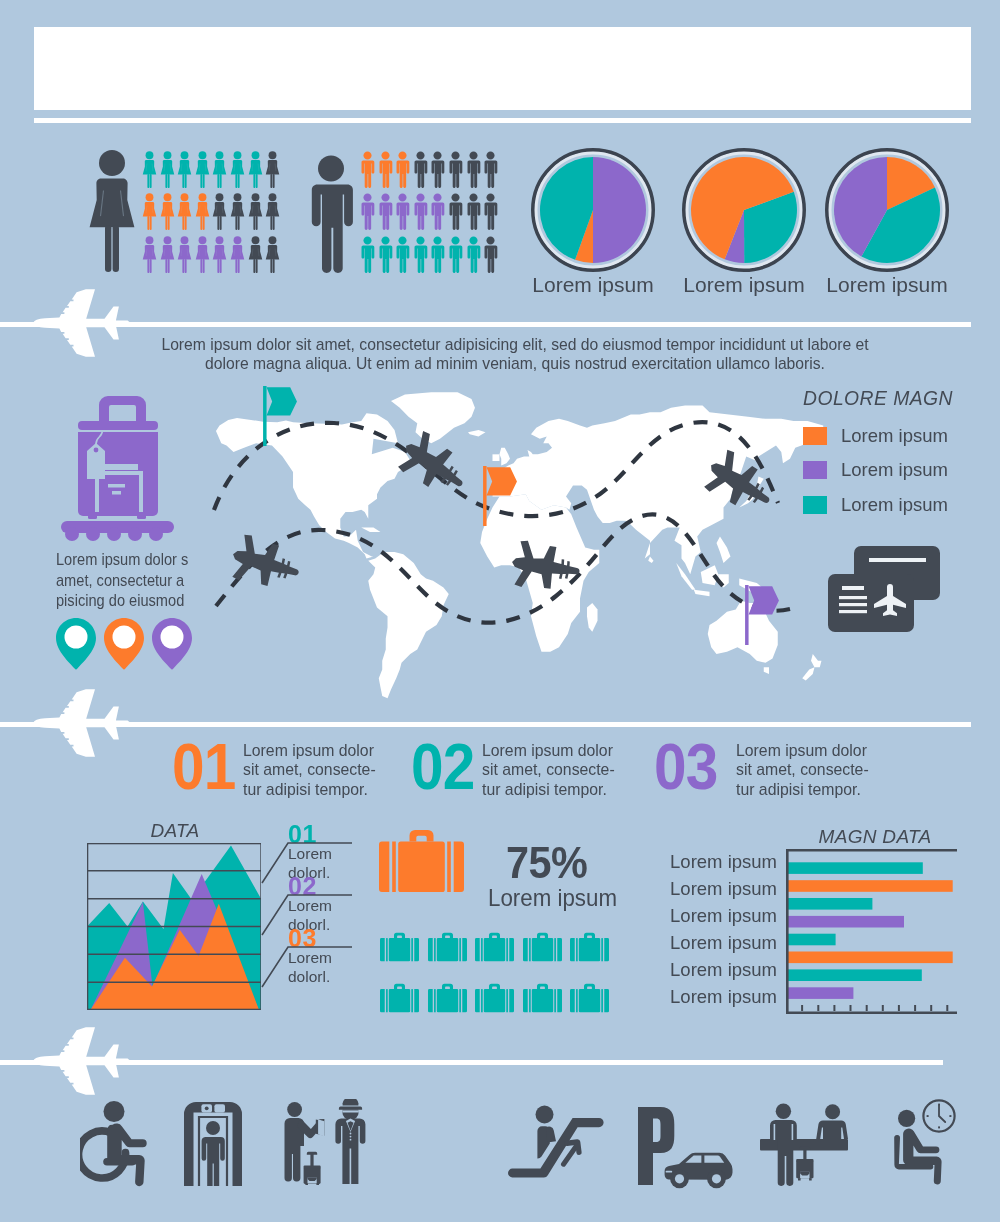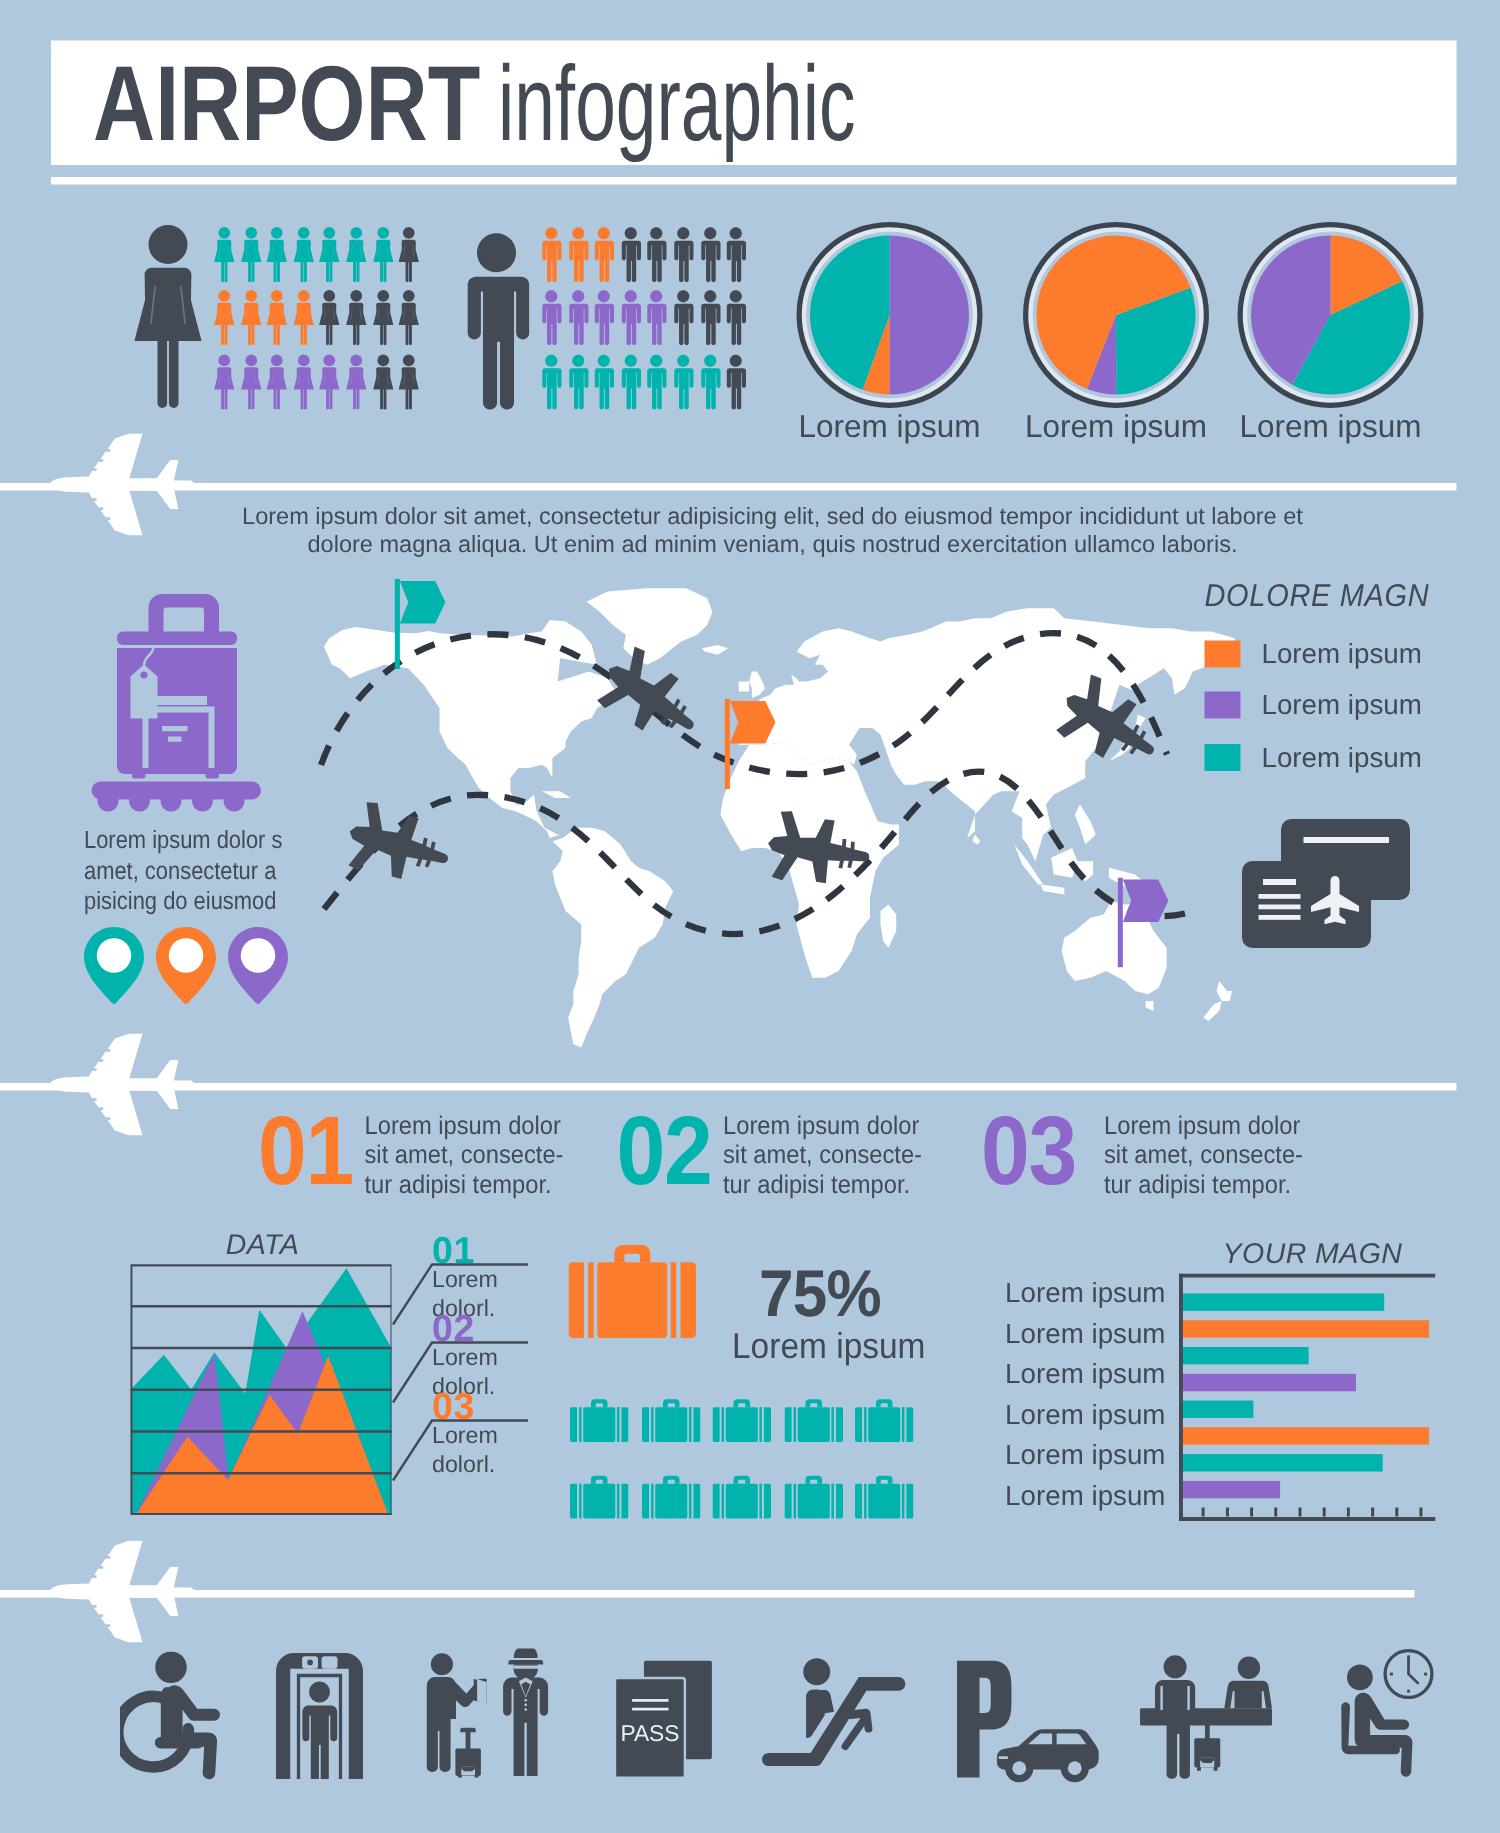--- a/index.html
+++ b/index.html
@@ -57,21 +57,20 @@
   .legend-sw{width:24px;height:18px;display:inline-block;margin-right:14px;flex:none;}
   .legend-lb{font-size:18.5px;color:#434a54;line-height:18px;}
 </style>
 </head>
 <body>
 
 <div id="page">
 
   <div class="abs" id="hdr-box"></div>
   <div class="abs" id="hdr-line"></div>
-  <div class="abs" id="hdr-title"><span class="b">AIRPORT</span><span class="l">infographic</span></div>
 
   <div class="abs" id="people">
       <div class="abs" style="left:88px;top:149px"><svg width="48" height="124" viewBox="0 0 48 124">
           <g fill="#434a54">
             <circle cx="24" cy="14" r="13"></circle>
             <path d="M13.2 29.5h21.6c2.6 0 4.8 2.1 4.8 4.8l-.3 16.8 7.1 27.2H1.6L8.7 51l-.3-16.8c0-2.6 2.2-4.7 4.8-4.7z"></path>
             <rect x="17" y="76" width="6.4" height="47" rx="3.2"></rect>
             <rect x="24.6" y="76" width="6.4" height="47" rx="3.2"></rect>
           </g>
           <path fill="none" stroke="#434a54" stroke-width="0" d=""></path>
@@ -789,21 +788,21 @@
       <div class="abs" style="left:570.4px;top:982px"><svg width="39" height="39" viewBox="0 0 85 85">
           <g fill="#00b3ad">
             <path d="M30.5 15.5 V9.5 a5.5 5.5 0 0 1 5.5-5.5 h13 a5.5 5.5 0 0 1 5.5 5.5 v6 h-6.8 V11.6 a1.8 1.8 0 0 0-1.8-1.8 h-6.8 a1.8 1.8 0 0 0-1.8 1.8 v3.9 Z"></path>
             <path d="M0 18.4 a2.9 2.9 0 0 1 2.9-2.9 H10.3 V66 H2.9 A2.9 2.9 0 0 1 0 63.1 Z"></path>
             <rect x="13.2" y="15.5" width="3.6" height="50.5"></rect>
             <path d="M19.2 18.1 a2.6 2.6 0 0 1 2.6-2.6 h41.4 a2.6 2.6 0 0 1 2.6 2.6 v45.3 a2.6 2.6 0 0 1-2.6 2.6 h-41.4 a2.6 2.6 0 0 1-2.6-2.6 Z"></path>
             <rect x="68.2" y="15.5" width="3.6" height="50.5"></rect>
             <path d="M74.7 15.5 h7.4 a2.9 2.9 0 0 1 2.9 2.9 v44.7 a2.9 2.9 0 0 1-2.9 2.9 h-7.4 Z"></path>
           </g>
         </svg></div>
-      <div class="chart-title" style="left:810px;top:826px;width:130px">YOUR MAGN</div>
+      <div class="chart-title" style="left:810px;top:826px;width:130px">MAGN DATA</div>
       <div class="abs" style="left:786px;top:849px"><svg width="171" height="165" viewBox="0 0 171 165">
           <rect x="0" y="13.3" width="136.8" height="11.6" fill="#00b3ad"></rect>
           <rect x="0" y="31.2" width="166.7" height="11.6" fill="#fd7b2c"></rect>
           <rect x="0" y="49.0" width="86.4" height="11.6" fill="#00b3ad"></rect>
           <rect x="0" y="66.9" width="118.0" height="11.6" fill="#8c68cb"></rect>
           <rect x="0" y="84.7" width="49.6" height="11.6" fill="#00b3ad"></rect>
           <rect x="0" y="102.5" width="166.7" height="11.6" fill="#fd7b2c"></rect>
           <rect x="0" y="120.4" width="135.8" height="11.6" fill="#00b3ad"></rect>
           <rect x="0" y="138.3" width="67.4" height="11.6" fill="#8c68cb"></rect>
           <line x1="0" y1="1.3" x2="171" y2="1.3" stroke="#434a54" stroke-width="2.6"></line>
@@ -879,27 +878,20 @@
             <path d="M58.6 4.3 a8 8 0 0 1 15.8 0 v2.1 H58.6 Z"></path>
             <path d="M56.6 7.6 h19.8 a1.7 1.7 0 0 1 1.7 1.7 v1.4 H54.9 V9.3 a1.7 1.7 0 0 1 1.7-1.7 Z"></path>
             <path d="M57.4 19.4 h18.2 a5.8 5.8 0 0 1 5.8 5.8 V42 a2.8 2.8 0 0 1-5.6 0 V27 h-1.4 v58 h-7.2 V49.5 h-1.6 V85 h-7.2 V27 H57 v15 a2.8 2.8 0 0 1-5.6 0 V25.2 a5.8 5.8 0 0 1 6-5.8 Z"></path>
             <path d="M66.5 19.4 l4.6 2.5 l-4.6 11 l-4.6-11 Z" fill="#b0c8de"></path>
             <path d="M66.5 22.2 l3 1.6 l-3 8 l-3-8 Z"></path>
             <circle cx="66.5" cy="34.5" r=".9" fill="#b0c8de"></circle>
             <circle cx="66.5" cy="37.6" r=".9" fill="#b0c8de"></circle>
             <circle cx="66.5" cy="40.7" r=".9" fill="#b0c8de"></circle>
           </g>
         </svg></div>
-      <div class="abs" style="left:410px;top:1107px"><svg width="66" height="79" viewBox="0 0 66 79">
-          <rect x="19.3" y="0" width="45.3" height="65.9" rx="1.6" fill="#434a54"></rect>
-          <rect x="0" y="11.7" width="46.6" height="66.5" rx="1.6" fill="#434a54" stroke="#b0c8de" stroke-width="1.6"></rect>
-          <rect x="11.4" y="25.7" width="24.3" height="1.8" fill="#e8eef5"></rect>
-          <rect x="11.4" y="31.5" width="24.3" height="1.8" fill="#e8eef5"></rect>
-          <text x="23.3" y="53.5" font-family="Liberation Sans, sans-serif" font-size="15.2" fill="#e8eef5" text-anchor="middle">PASS</text>
-        </svg></div>
       <div class="abs" style="left:508px;top:1105px"><svg width="96" height="84" viewBox="0 0 96 84">
           <g fill="#434a54">
             <path d="M4.4 63.6 h28 L64.6 13 H91 a4.6 4.6 0 0 1 0 9.2 H69.6 L39.8 70.2 a4.6 4.6 0 0 1-3.9 2.2 H4.4 a4.4 4.4 0 0 1 0-8.8 Z"></path>
             <circle cx="36.5" cy="9.5" r="9"></circle>
             <path d="M32 21.3 h5.2 a4.6 4.6 0 0 1 4.6 4.6 v12.6 l-8.3 13 a4.5 4.5 0 0 1-4.1 2.1 V25.9 a4.6 4.6 0 0 1 4.6-4.6 Z"></path>
             <path d="M38 22.8 a4.6 4.6 0 0 1 7.7 2.4 l2.3 11 l-8.8 1.4 Z"></path>
             <g stroke="#434a54" stroke-width="5" stroke-linecap="round" fill="none">
               <path d="M55.5 59.2 L68 41.5"></path>
             </g>
             <path d="M58.8 35.4 l10.2-1.2 a3 3 0 0 1 3.3 2.6 l1.3 10.3 a2.6 2.6 0 0 1-5.2 .6 l-.9-7.6 l-8.1 .9 a2.8 2.8 0 0 1-.6-5.6 Z"></path>

